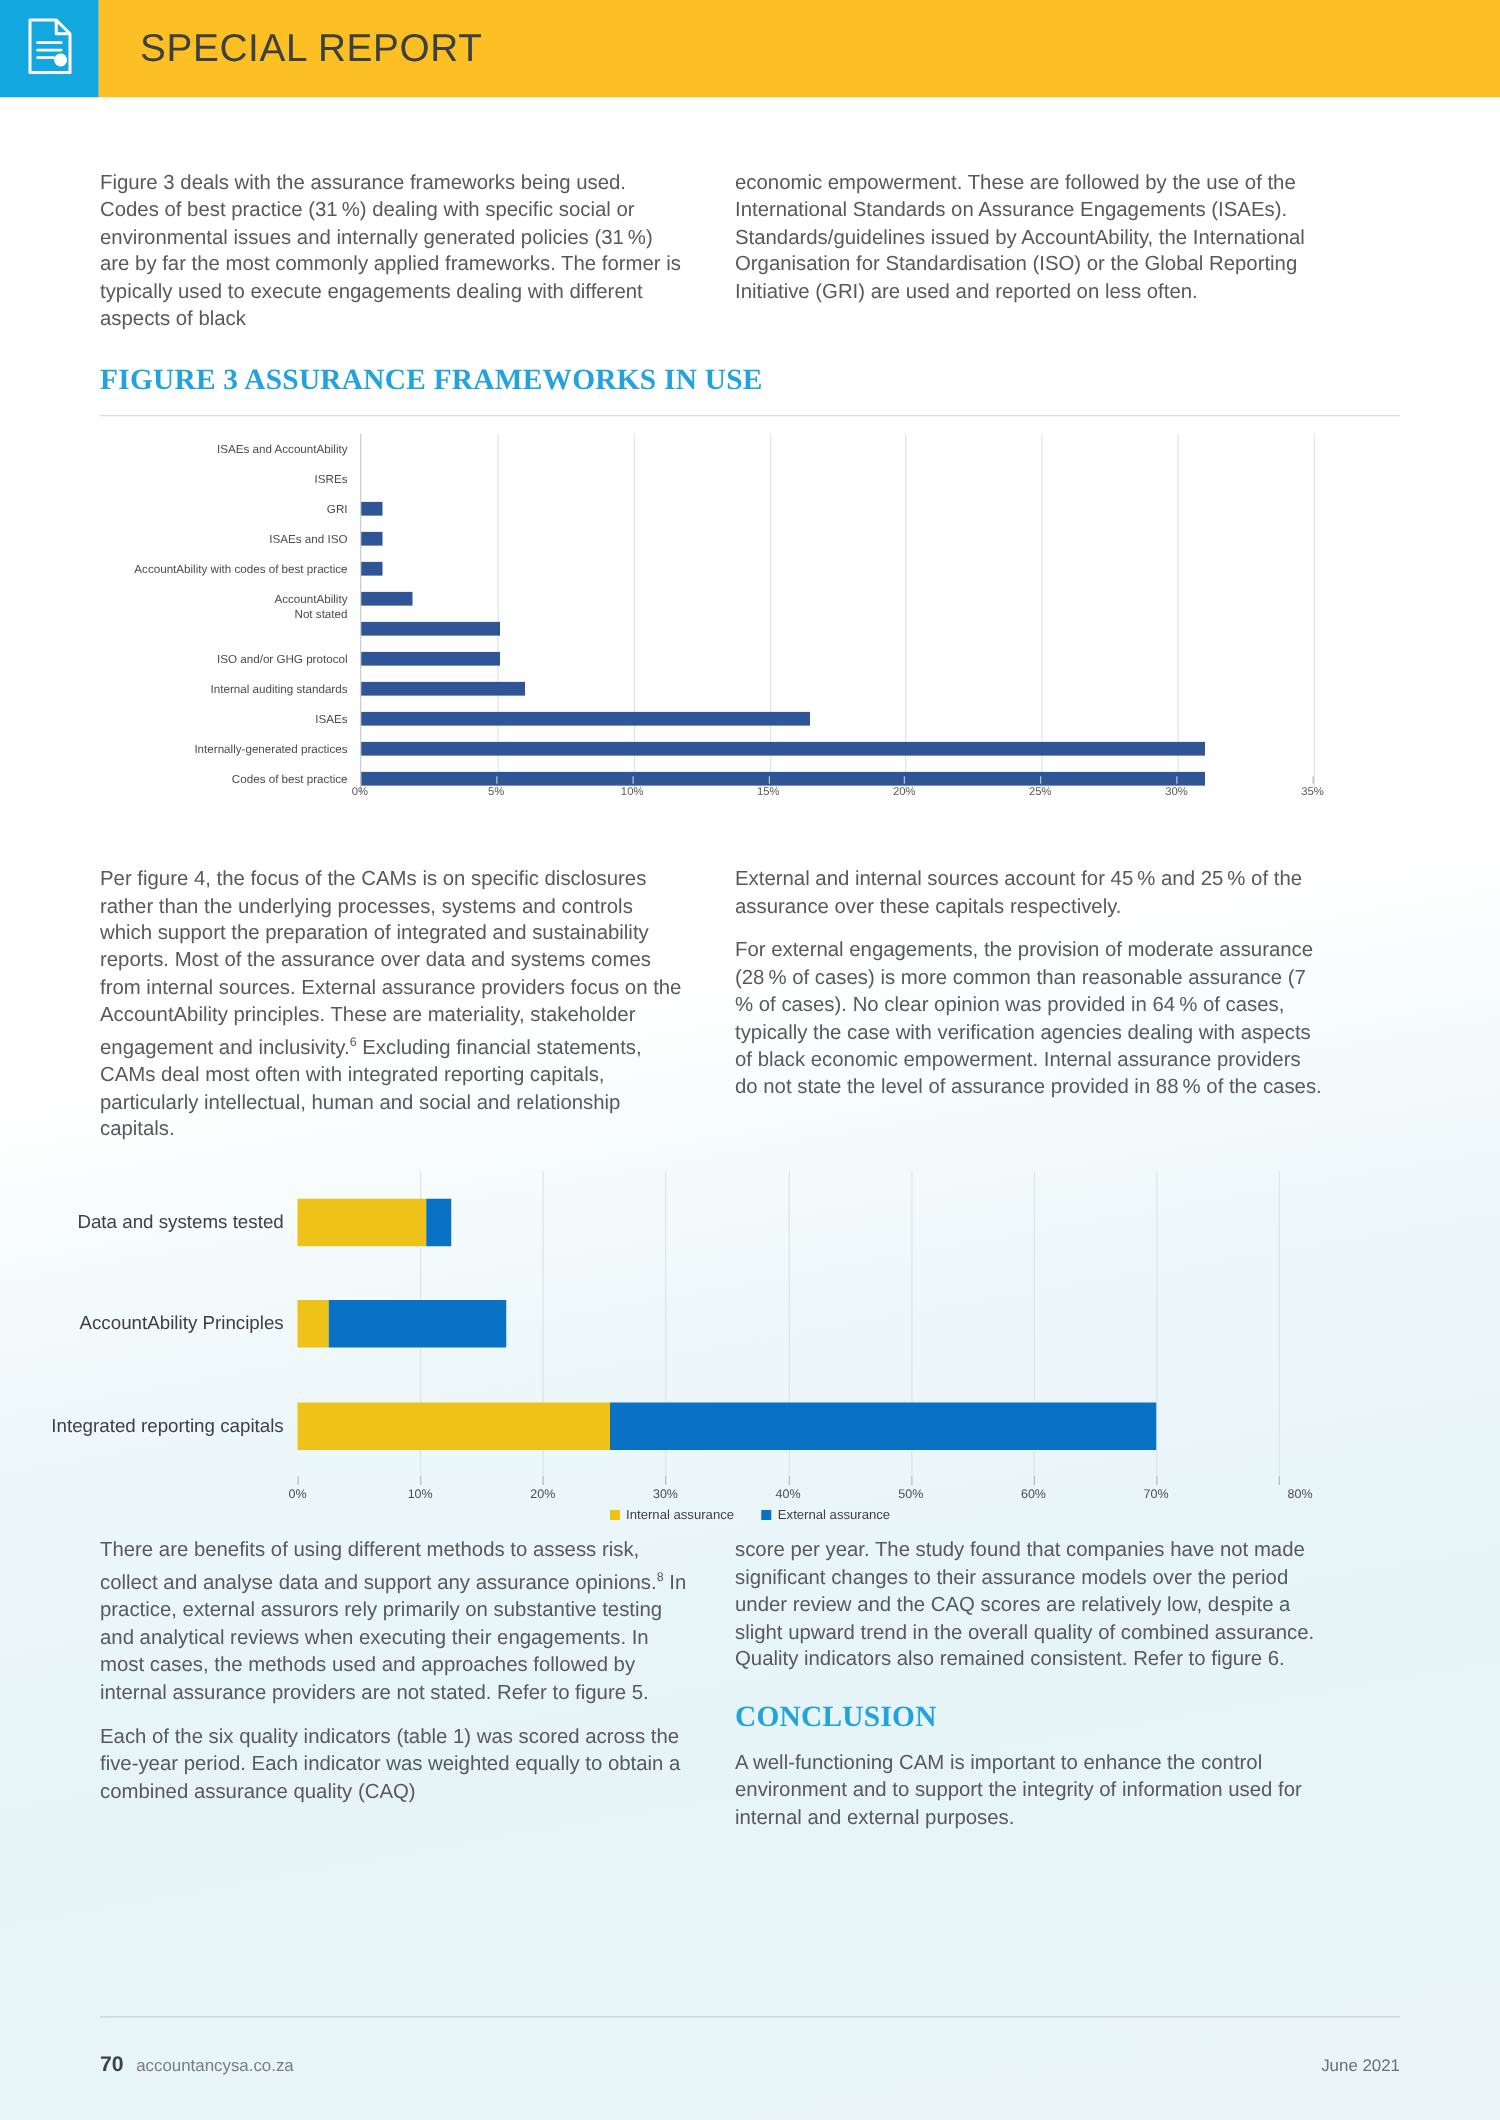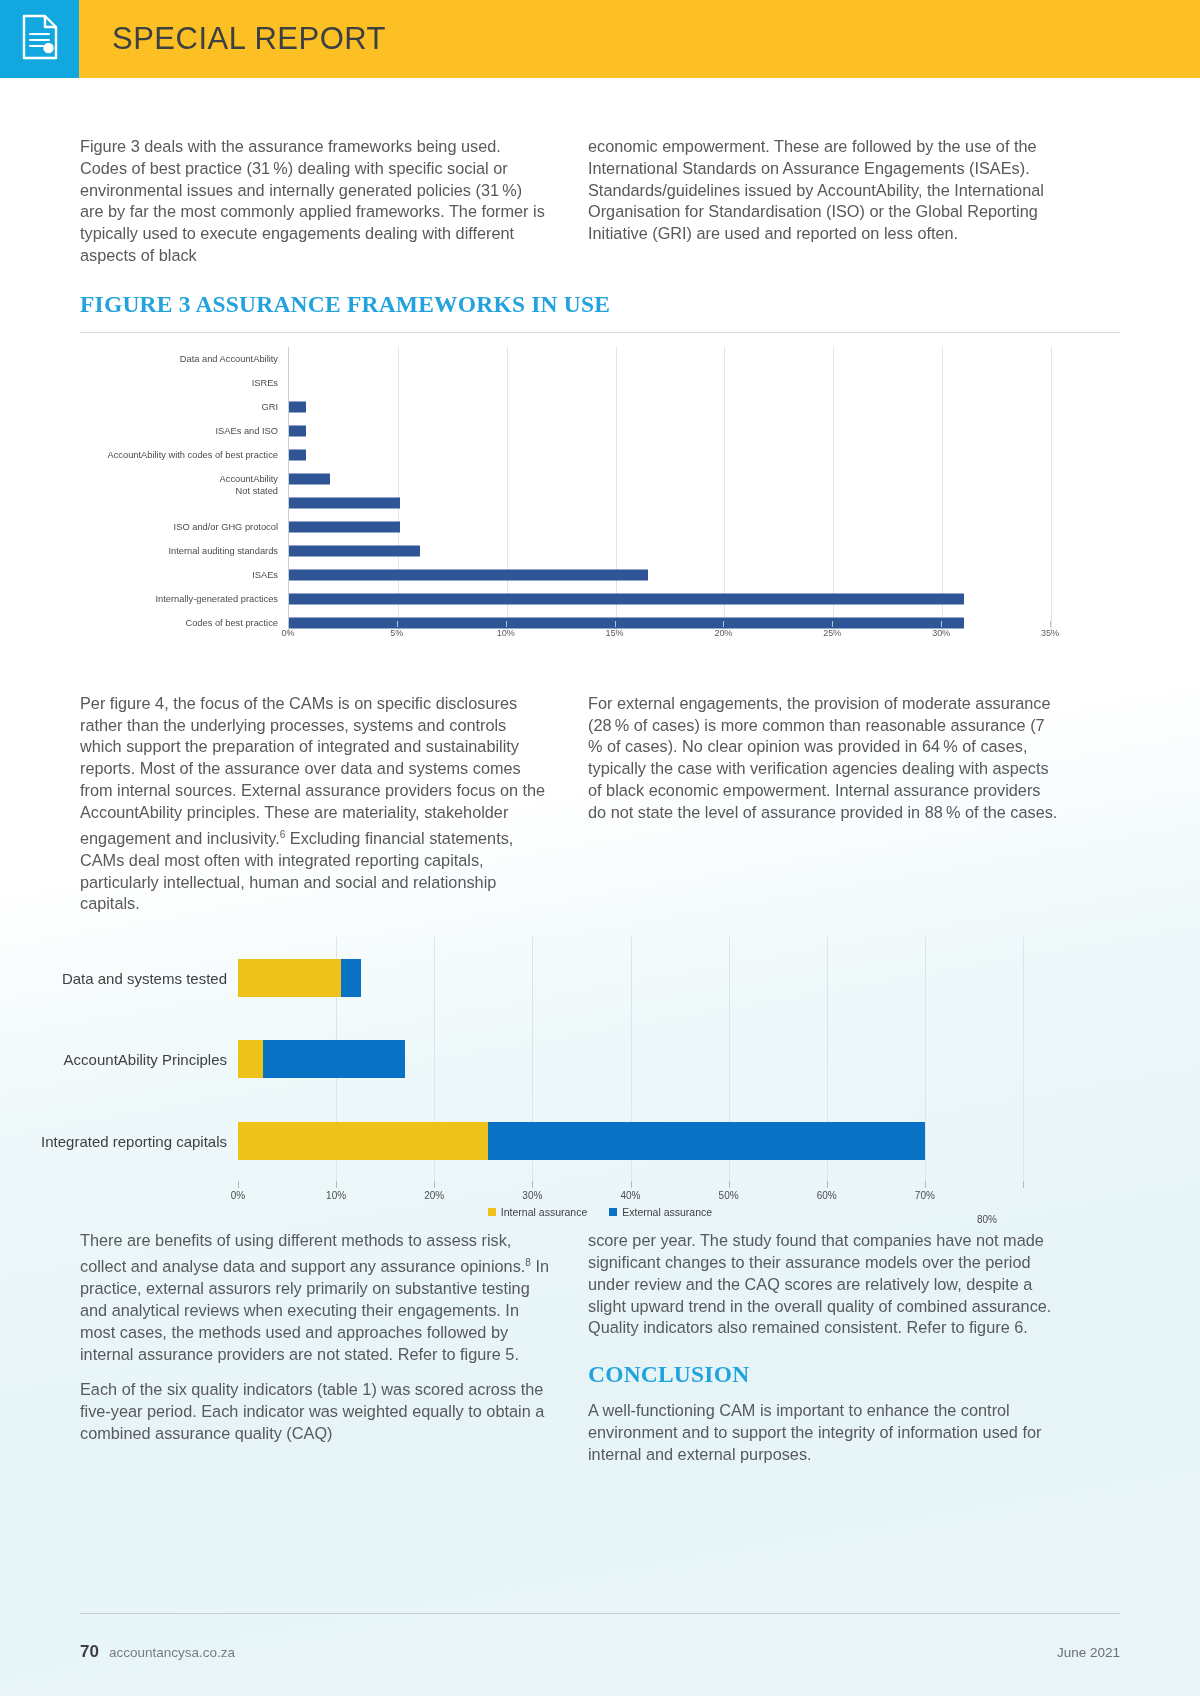--- a/index.html
+++ b/index.html
@@ -316,21 +316,21 @@
       <div class="col">
         <p class="body">economic empowerment. These are followed by the use of the International Standards on Assurance Engagements (ISAEs). Standards/guidelines issued by AccountAbility, the International Organisation for Standardisation (ISO) or the Global Reporting Initiative (GRI) are used and reported on less often.</p>
       </div>
     </div>
 
     <h2 class="fig-title">FIGURE 3 ASSURANCE FRAMEWORKS IN USE</h2>
 
     <div class="chart3-wrap">
       <div class="chart3">
         <div class="c3-labels" id="c3-labels">
-            <div class="c3-label" style="top: 12px;">Data and AccountAbility</div>
+            <div class="c3-label" style="top: 12px;">ISAEs and AccountAbility</div>
             <div class="c3-label" style="top: 36px;">ISREs</div>
             <div class="c3-label" style="top: 60px;">GRI</div>
             <div class="c3-label" style="top: 84px;">ISAEs and ISO</div>
             <div class="c3-label" style="top: 108px;">AccountAbility with codes of best practice</div>
             <div class="c3-label" style="top: 132px;">AccountAbility</div>
             <div class="c3-label" style="top: 144px;">Not stated</div>
             <div class="c3-label" style="top: 180px;">ISO and/or GHG protocol</div>
             <div class="c3-label" style="top: 204px;">Internal auditing standards</div>
             <div class="c3-label" style="top: 228px;">ISAEs</div>
             <div class="c3-label" style="top: 252px;">Internally-generated practices</div>
@@ -374,20 +374,21 @@
           <div class="c3-tick" style="left: 762px;"></div>
           <div class="c3-ticklabel" style="left: 762px;">35%</div>
         </div>
     </div>
 
     <div class="cols tight" style="padding-top:46px;">
       <div class="col">
         <p class="body"><span>Per figure 4, the focus of the CAMs is on specific disclosures rather than the underlying processes, systems and controls which support the preparation of integrated and sustainability reports. Most of the assurance over data and systems comes from internal sources. External assurance providers focus on the AccountAbility principles. These are materiality, stakeholder engagement and inclusivity.</span><sup>6</sup><span> Excluding financial statements, CAMs deal most often with integrated reporting capitals, particularly intellectual, human and social and relationship capitals.</span></p>
       </div>
       <div class="col">
+        <p class="body">External and internal sources account for 45 % and 25 % of the assurance over these capitals respectively.</p>
         <p class="body">For external engagements, the provision of moderate assurance (28 % of cases) is more common than reasonable assurance (7 % of cases). No clear opinion was provided in 64 % of cases, typically the case with verification agencies dealing with aspects of black economic empowerment. Internal assurance providers do not state the level of assurance provided in 88 % of the cases.</p>
       </div>
     </div>
 
 
     <div class="chart4-wrap">
       <div class="chart4">
         <div class="c4-labels" id="c4-labels">
             <div class="c4-label" style="top: 48.6667px;">Data and systems tested</div>
             <div class="c4-label" style="top: 130px;">AccountAbility Principles</div>
@@ -426,21 +427,21 @@
             <div class="c4-ticklabel" style="left: 294.375px;">30%</div>
             <div class="c4-tick" style="left: 392.5px;"></div>
             <div class="c4-ticklabel" style="left: 392.5px;">40%</div>
             <div class="c4-tick" style="left: 490.625px;"></div>
             <div class="c4-ticklabel" style="left: 490.625px;">50%</div>
             <div class="c4-tick" style="left: 588.75px;"></div>
             <div class="c4-ticklabel" style="left: 588.75px;">60%</div>
             <div class="c4-tick" style="left: 686.875px;"></div>
             <div class="c4-ticklabel" style="left: 686.875px;">70%</div>
             <div class="c4-tick" style="left: 785px;"></div>
-            <div class="c4-ticklabel" style="left: 749px; margin-top: 24px;">80%</div>
+            <div class="c4-ticklabel" style="left: 802px;">80%</div>
           </div>
         <div class="c4-legend" id="c4-legend">
             <div class="c4-legend-item">
               <span class="c4-swatch" style="background: rgb(238, 194, 25);"></span>
               <span>Internal assurance</span>
             </div>
             <div class="c4-legend-item">
               <span class="c4-swatch" style="background: rgb(10, 114, 196);"></span>
               <span>External assurance</span>
             </div>

